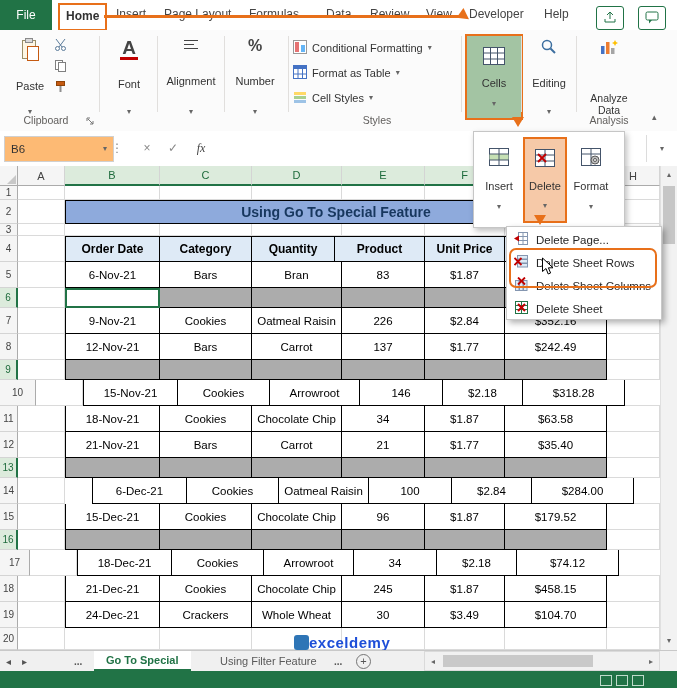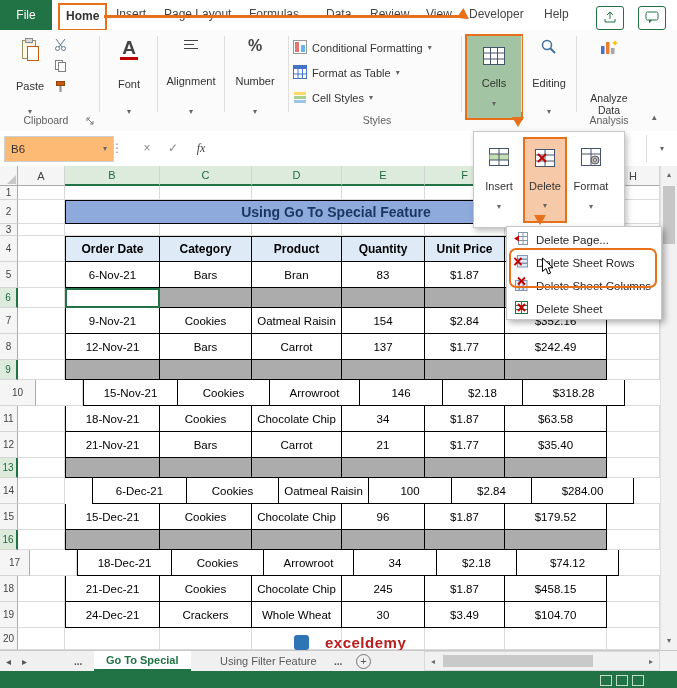--- a/index.html
+++ b/index.html
@@ -37,21 +37,21 @@
   .rh{box-sizing:border-box;border-right:1px solid #ABABAB;border-bottom:1px solid #D4D4D4;background:#F5F5F5;display:flex;align-items:center;justify-content:center;font-size:10px;color:#444;flex:0 0 auto}
   .rhsel{background:#DCEBDC;border-right:2px solid #217346;color:#1E6B3C}
   .cell{box-sizing:border-box;border-right:1px solid #DADADA;border-bottom:1px solid #DADADA;background:#fff;flex:0 0 auto}
   .tc{box-sizing:border-box;border-right:1px solid #000;border-bottom:1px solid #000;background:#fff;display:flex;align-items:center;justify-content:center;font-size:11.5px;color:#000;flex:0 0 auto}
   .tcl{border-left:1px solid #000}
   .th{background:#DEEAF6;font-weight:bold;border-top:1px solid #000;font-size:12px}
   .gray{background:#ACACAC}
   .activecell{background:#fff;border:2px solid #217346}
   .titlecell{box-sizing:border-box;background:#8EAADC;border:1px solid #000;display:flex;align-items:center;justify-content:center;font-weight:bold;font-size:14px;color:#17375E;flex:0 0 auto}
   
-  #watermark{position:absolute;left:294px;top:634px;z-index:2;display:flex;align-items:center;gap:16px;font-weight:bold;font-size:15px;color:#b91c1c;letter-spacing:.5px}
+  #watermark{position:absolute;left:294px;top:634px;z-index:2;display:flex;align-items:center;gap:0;font-weight:bold;font-size:15px;color:#1d4ed8;letter-spacing:.5px}
   #wm-logo{width:15px;height:15px;background:#2E75B6;border-radius:3px}
   
   #cells-flyout{position:absolute;left:473px;top:131px;width:147px;height:95px;background:#fff;border:1px solid #C6C6C6;box-shadow:2px 3px 6px rgba(0,0,0,.25);z-index:20;display:flex;align-items:center;padding-left:3px;gap:2px}
   .fly-btn{width:44px;height:86px;display:flex;flex-direction:column;align-items:center;justify-content:space-evenly;font-size:11px;color:#333;box-sizing:border-box}
   .fly-btn.hl{border:2px solid #E8701A;background:#F6C9A8}
   
   #delete-menu{position:absolute;left:506px;top:226px;width:156px;height:94px;background:#fff;border:1px solid #C8C8C8;box-shadow:3px 3px 6px rgba(0,0,0,.3);z-index:21;padding-top:1px;box-sizing:border-box}
   .menu-item{display:flex;align-items:center;gap:7px;height:23px;padding-left:7px;font-size:11.5px;color:#262626}
   #anno-box{position:absolute;left:509px;top:248px;width:148px;height:40px;border:2px solid #E8701A;border-radius:7px;z-index:22;box-sizing:border-box}
   
@@ -291,22 +291,22 @@
         <div class="cell" style="width: 83px;"></div>
         <div class="cell" style="width: 80px;"></div>
         <div class="cell" style="width: 102px;"></div>
         <div class="cell" style="width: 53px;"></div>
       </div>
       <div class="srow" style="height: 26px;">
         <div class="rh" style="width: 18px;">4</div>
         <div class="cell" style="width: 47px;"></div>
         <div class="tc tcl th" style="width: 95px;">Order Date</div>
         <div class="tc th" style="width: 92px;">Category</div>
+        <div class="tc th" style="width: 83px;">Quantity</div>
         <div class="tc th" style="width: 90px;">Product</div>
-        <div class="tc th" style="width: 83px;">Quantity</div>
         <div class="tc th" style="width: 80px;">Unit Price</div>
         <div class="tc th" style="width: 102px;"></div>
         <div class="cell" style="width: 53px;"></div>
       </div>
       <div class="srow" style="height: 26px;">
         <div class="rh" style="width: 18px;">5</div>
         <div class="cell" style="width: 47px;"></div>
         <div class="tc tcl" style="width: 95px;">6-Nov-21</div>
         <div class="tc" style="width: 92px;">Bars</div>
         <div class="tc" style="width: 90px;">Bran</div>
@@ -325,21 +325,21 @@
         <div class="tc gray" style="width: 80px;"></div>
         <div class="tc gray" style="width: 102px;"></div>
         <div class="cell" style="width: 53px;"></div>
       </div>
       <div class="srow" style="height: 26px;">
         <div class="rh" style="width: 18px;">7</div>
         <div class="cell" style="width: 47px;"></div>
         <div class="tc tcl" style="width: 95px;">9-Nov-21</div>
         <div class="tc" style="width: 92px;">Cookies</div>
         <div class="tc" style="width: 90px;">Oatmeal Raisin</div>
-        <div class="tc" style="width: 83px;">154</div>
+        <div class="tc" style="width: 83px;">226</div>
         <div class="tc" style="width: 80px;">$2.84</div>
         <div class="tc" style="width: 102px;">$352.16</div>
         <div class="cell" style="width: 53px;"></div>
       </div>
       <div class="srow" style="height: 26px;">
         <div class="rh" style="width: 18px;">8</div>
         <div class="cell" style="width: 47px;"></div>
         <div class="tc tcl" style="width: 95px;">12-Nov-21</div>
         <div class="tc" style="width: 92px;">Bars</div>
         <div class="tc" style="width: 90px;">Carrot</div>

